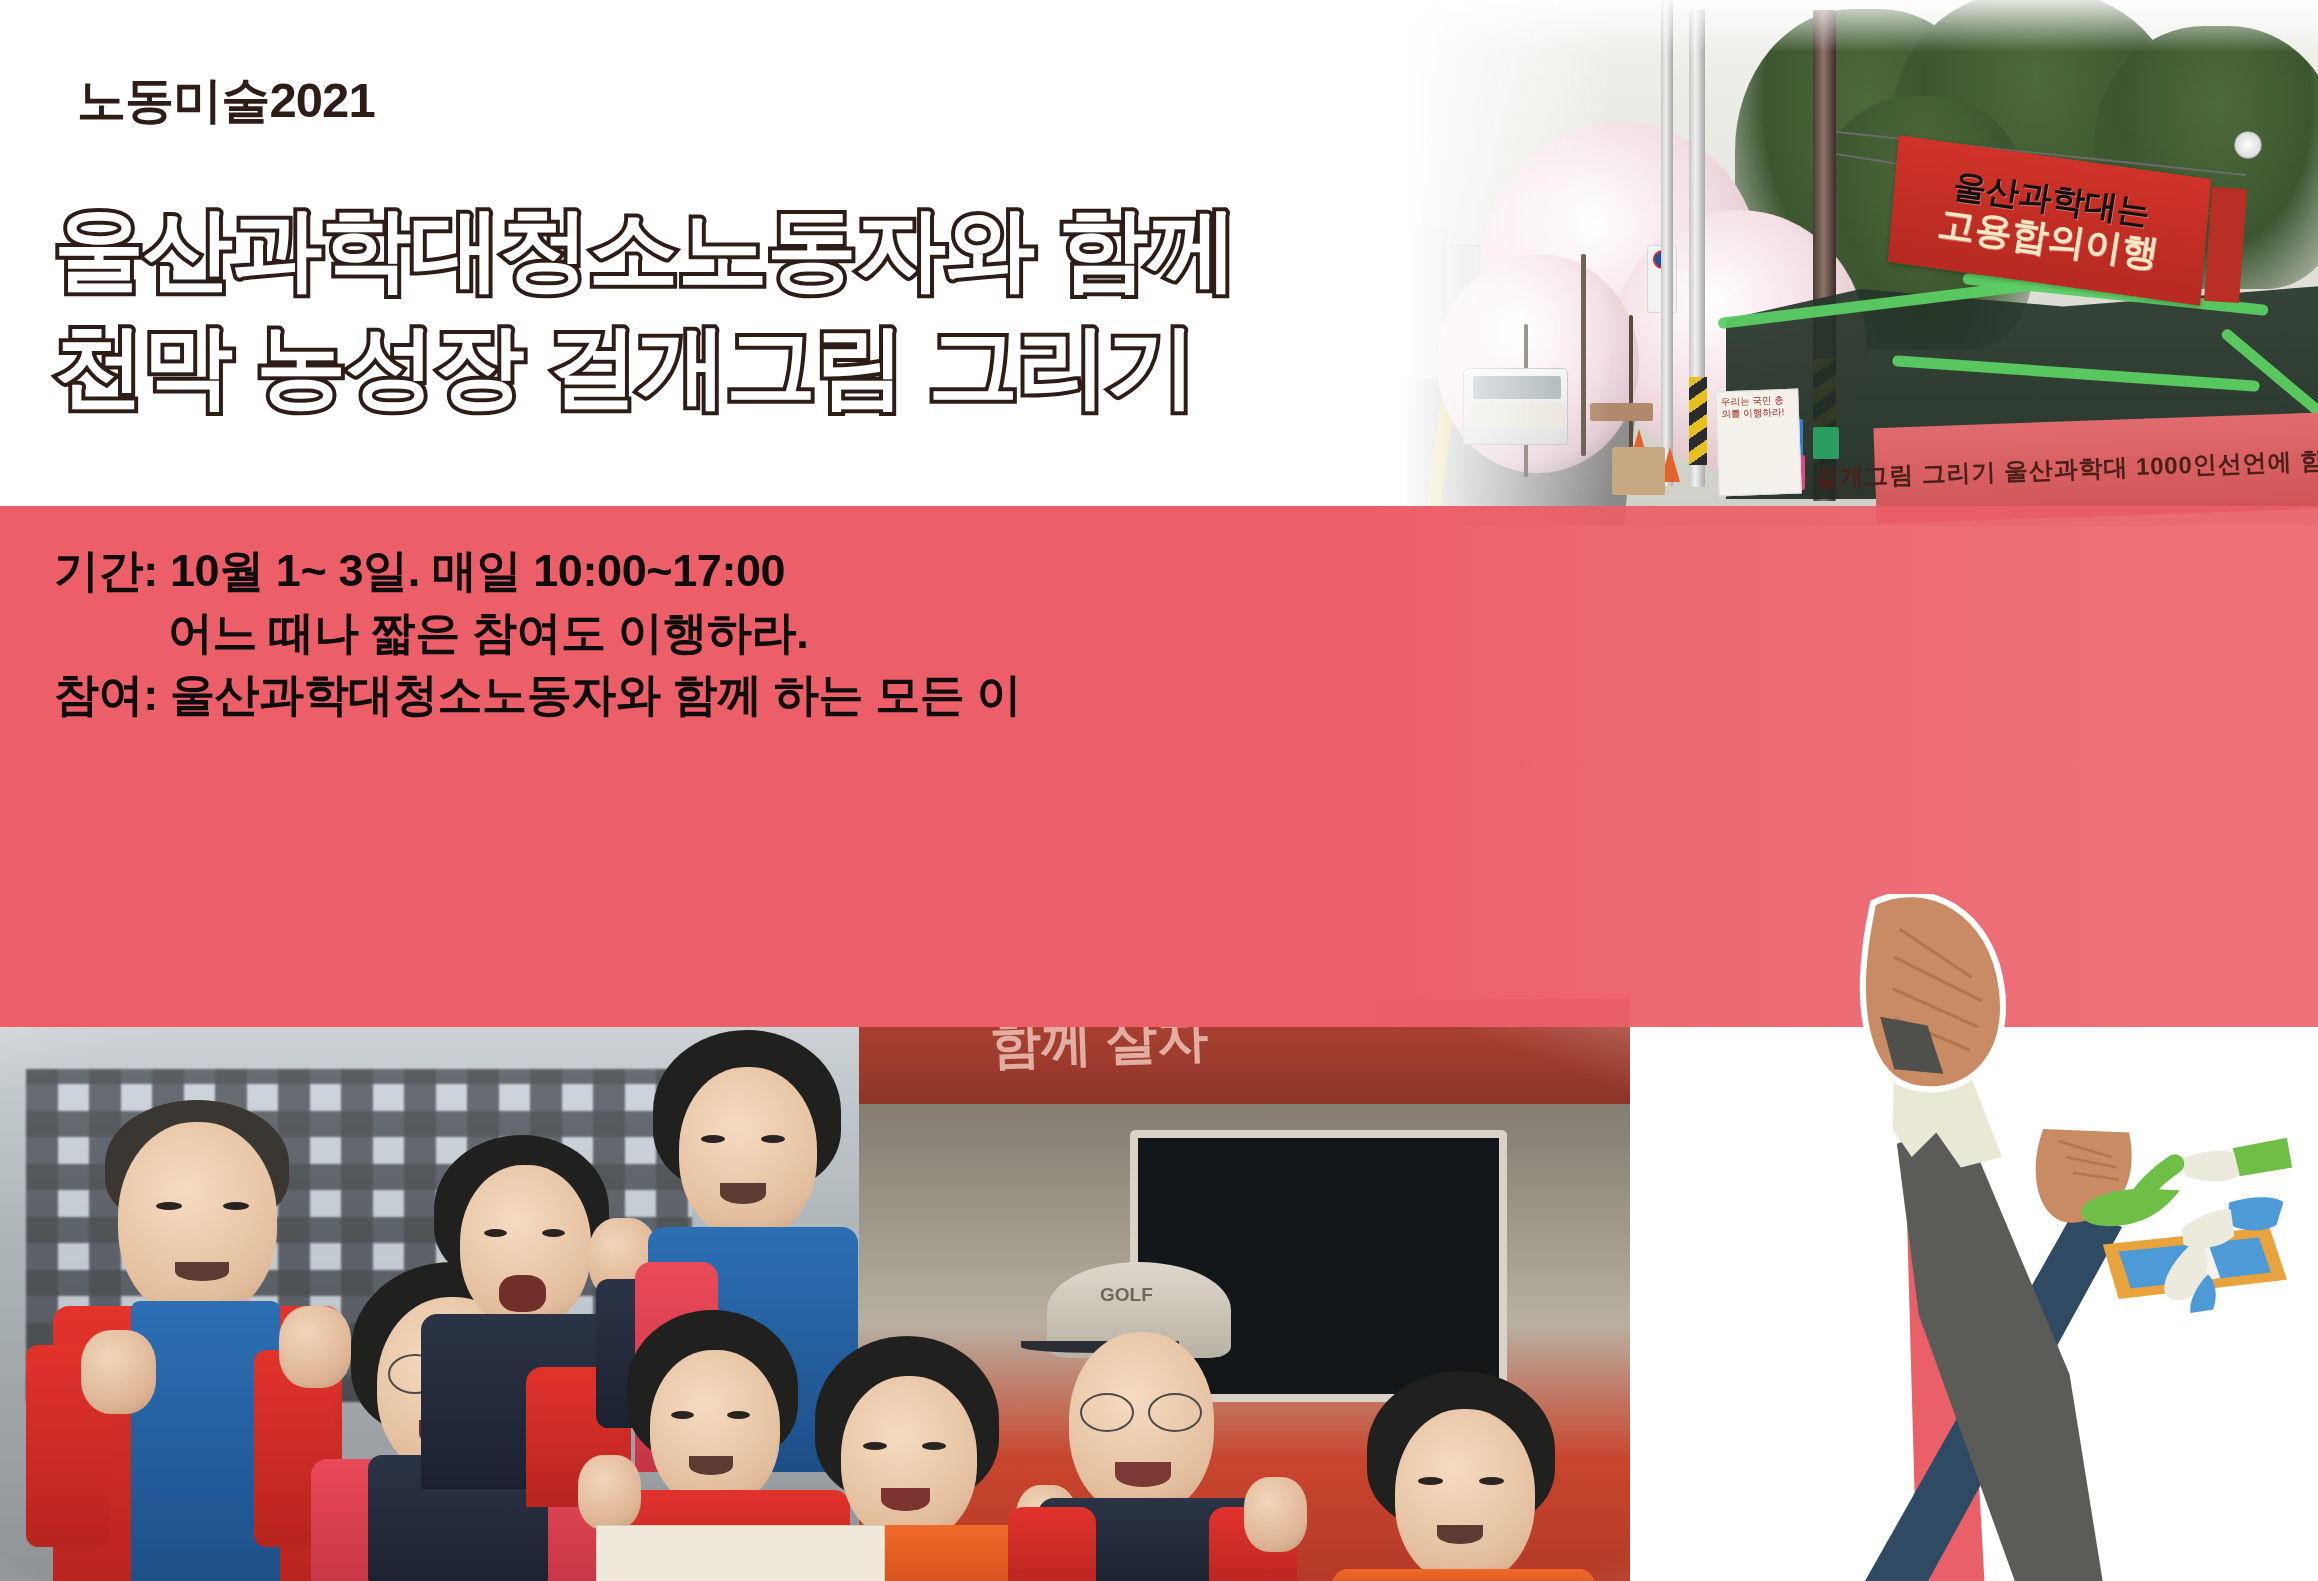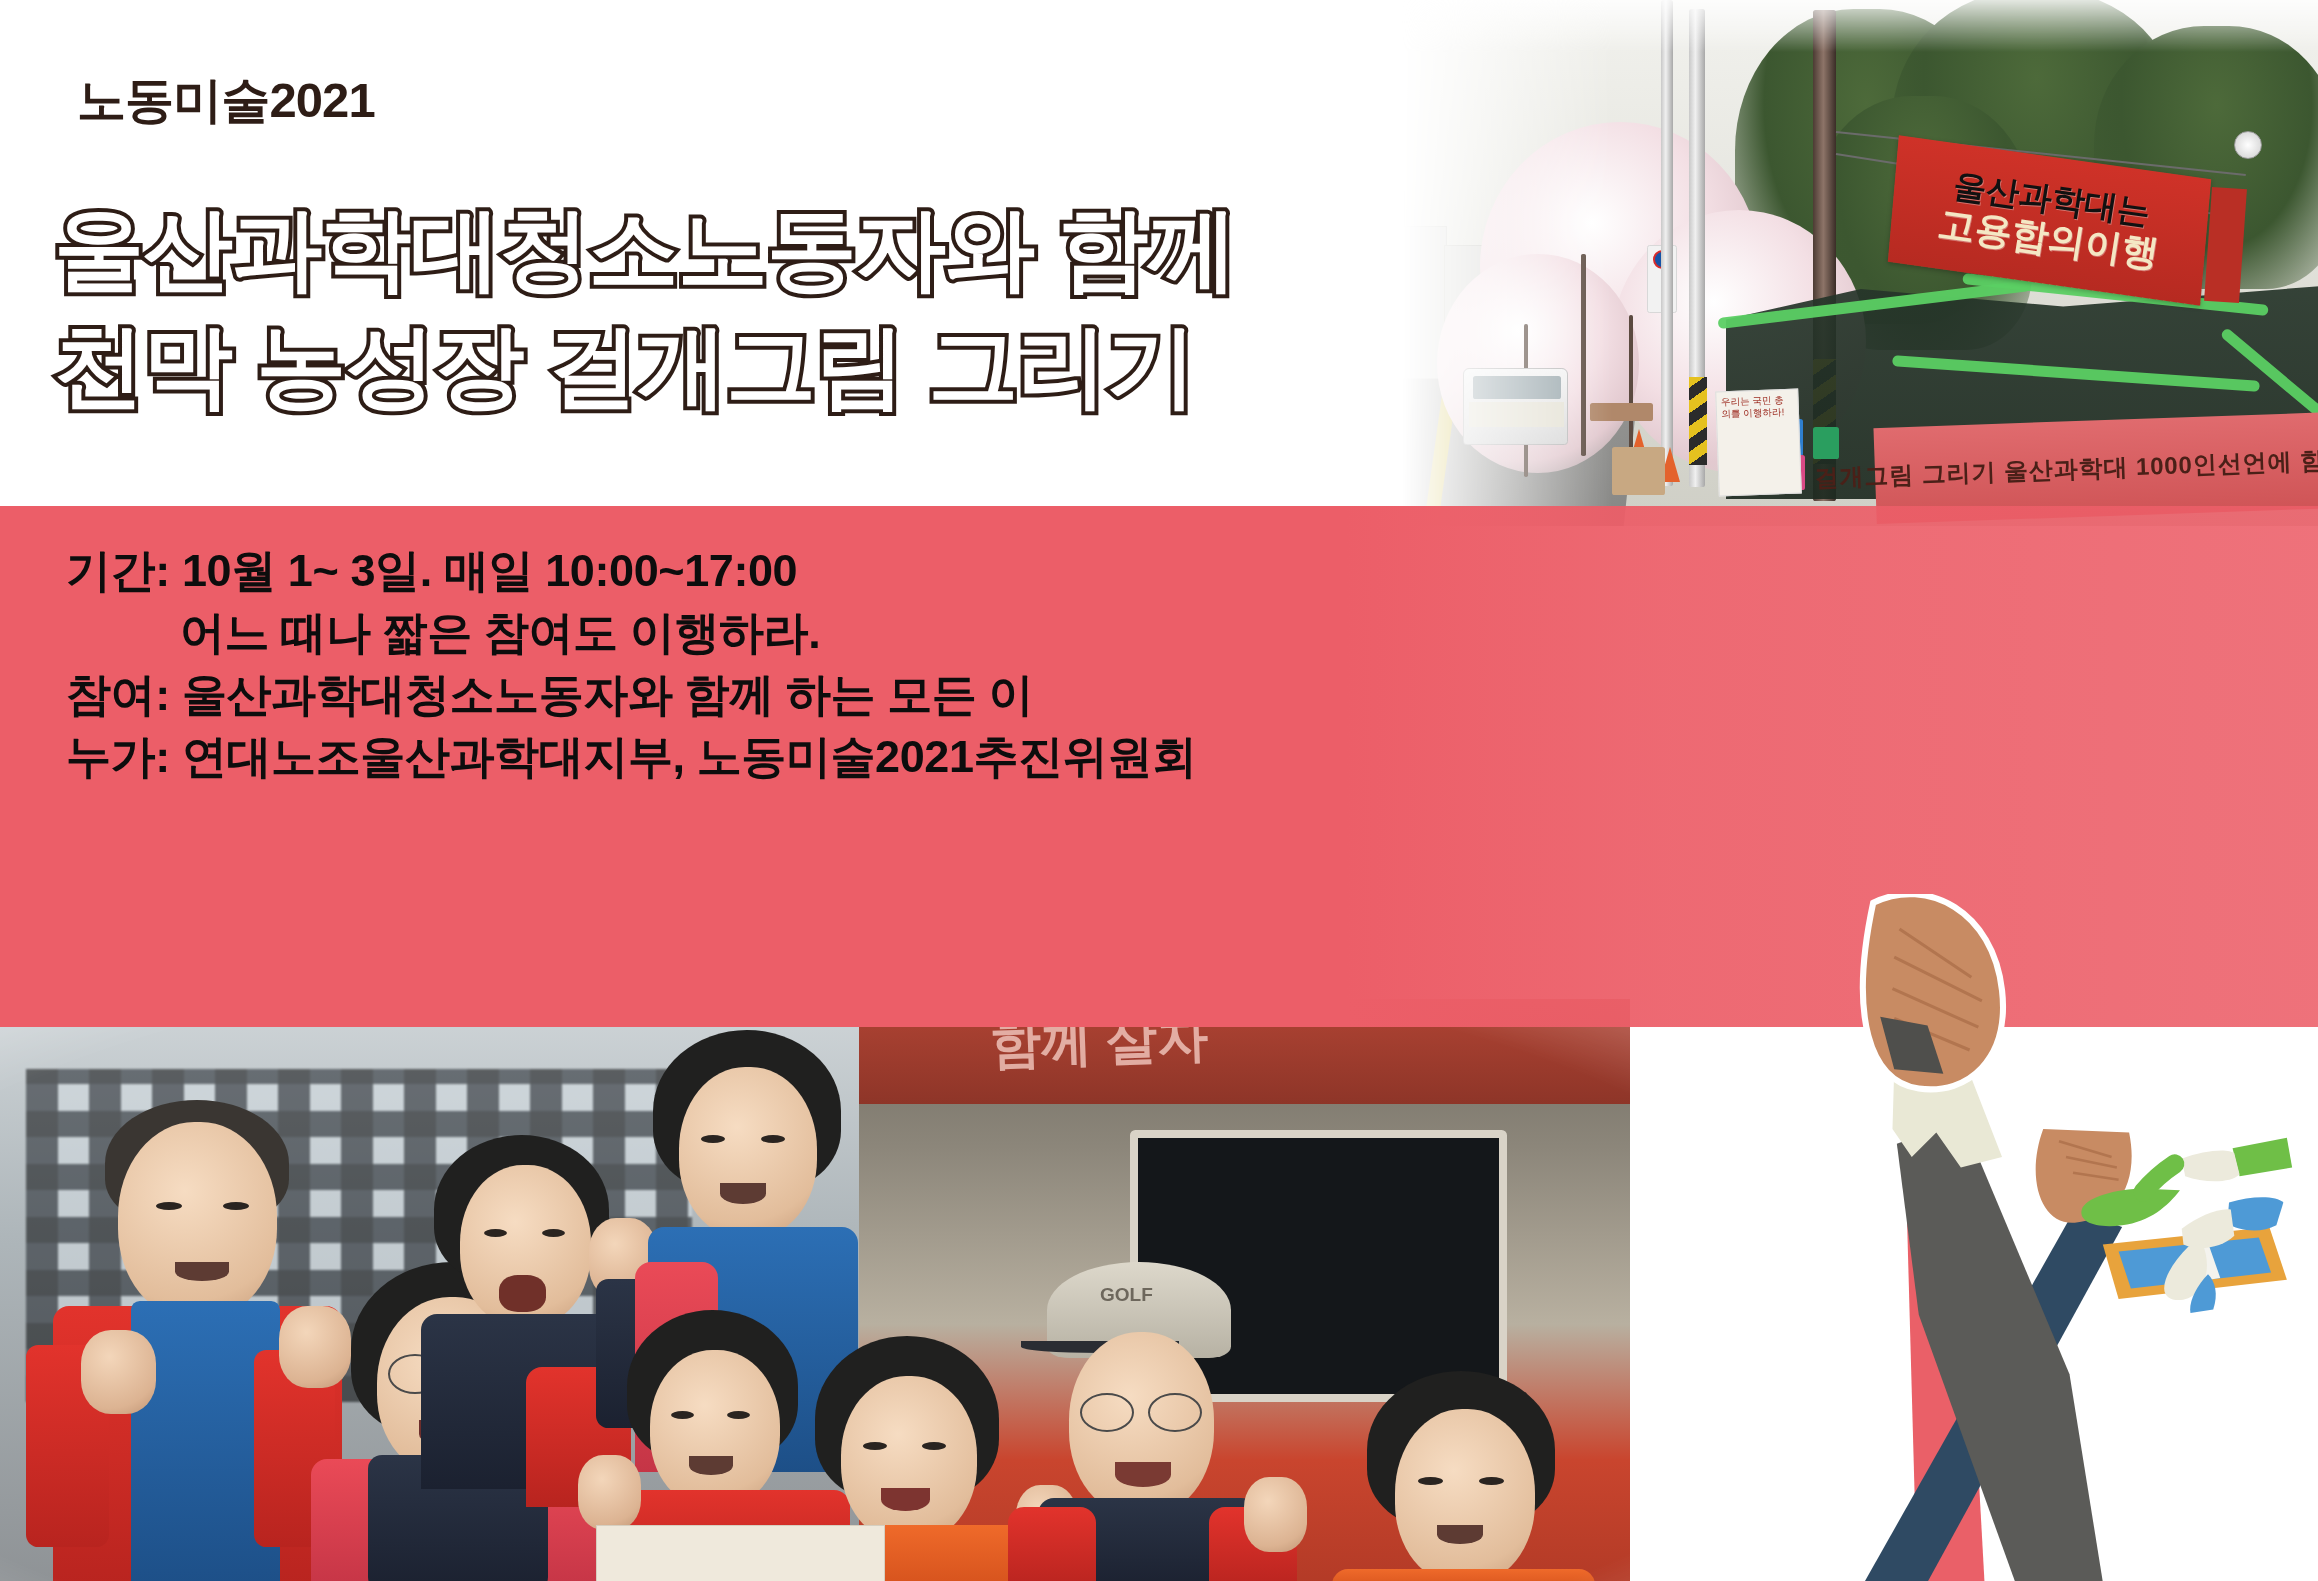--- a/index.html
+++ b/index.html
@@ -180,21 +180,20 @@
   }
   .red-band.overlay-right {
     background: linear-gradient(to right, #ec5e68 0%, #ec5e68 58%, rgba(236,94,104,.93) 72%, rgba(236,94,104,.88) 100%);
   }
   .info-list {
     position:absolute; left:54px; top:540px; width:1490px;
     color:#0d0d0d;
     font-family: "Liberation Sans", sans-serif;
     font-size:45px; font-weight:600; line-height:1.38;
     letter-spacing:-0.4px;
-    margin-left:12px;
   }
   .info-line { white-space:nowrap; }
   .info-line.indent { padding-left:114px; }
 
   
   .kicker {
     position:absolute; left:77px; top:68px;
     font-size:49px; font-weight:bold; color:#2e1d16;
     letter-spacing:-0.9px;
   }
@@ -385,21 +384,20 @@
 
     <div class="placard"></div>
   </div>
 
   <div class="red-band overlay-right"></div>
 
   <div class="info-list">
     <div class="info-line">기간: 10월 1~ 3일. 매일 10:00~17:00</div>
     <div class="info-line indent">어느 때나  짧은 참여도 이행하라.</div>
     <div class="info-line">참여: 울산과학대청소노동자와 함께 하는 모든 이</div>
-    <div class="info-line">누가: 연대노조울산과학대지부, 노동미술2021추진위원회</div>
   </div>
 
   <div class="kicker">노동미술2021</div>
   <div class="title-block">
     <div class="title-line">울산과학대청소노동자와 함께</div>
     <div class="title-line">천막 농성장 걸개그림 그리기</div>
   </div>
 
   <div class="art">
     <svg width="526" height="688" viewBox="0 0 600 785">

